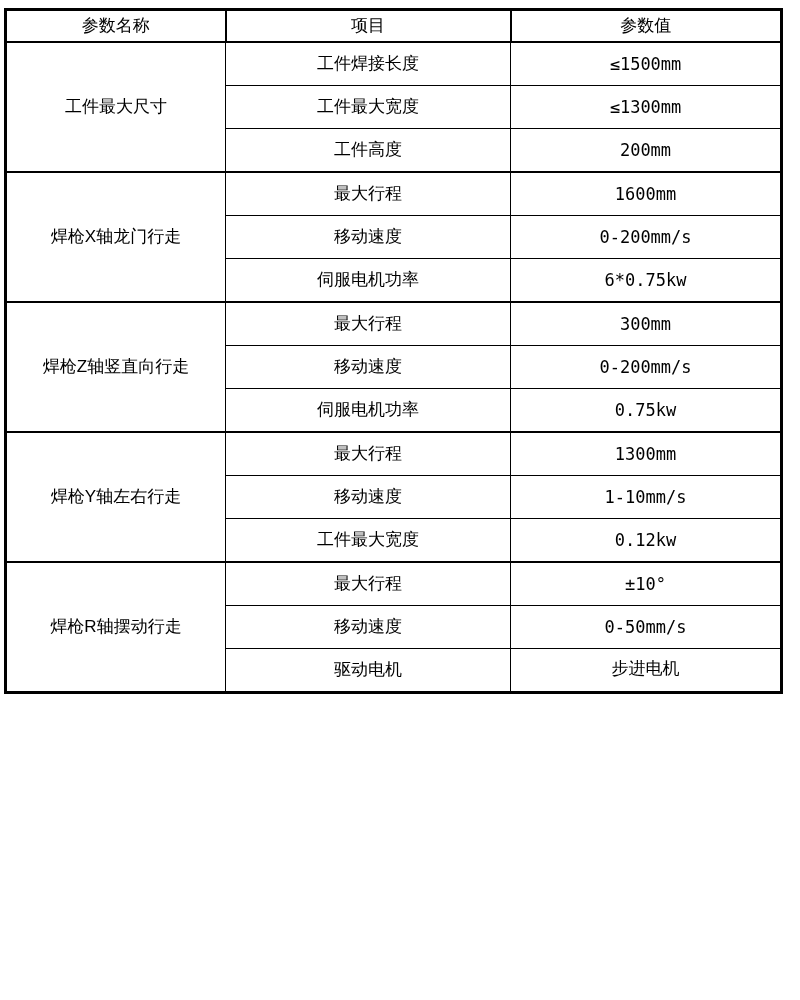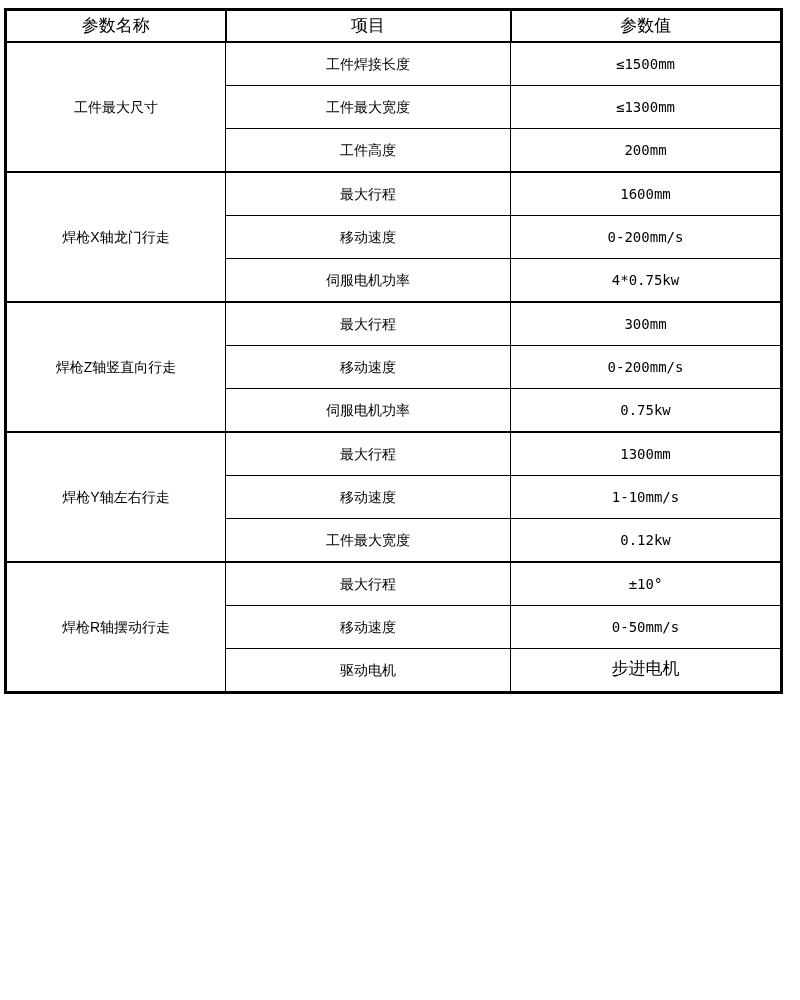--- a/index.html
+++ b/index.html
@@ -30,21 +30,21 @@
   table.spec col.c1 { width: 220px; }
   table.spec col.c2 { width: 285px; }
   table.spec col.c3 { width: 271px; }
 
   table.spec th, table.spec td {
     border: 1px solid #000;
     padding: 0;
     text-align: center;
     vertical-align: middle;
     font-weight: normal;
-    font-size: 14px;
+    font-size: 17px;
     height: 42px;
     line-height: 1.2;
   }
   table.spec thead th {
     height: 30px;
     font-size: 17px;
     border-bottom: 2px solid #000;
   }
   
   table.spec tbody tr.group-start td {
@@ -108,21 +108,21 @@
           <td class="namecell" rowspan="3">焊枪X轴龙门行走</td>
           <td class="itemcell">最大行程</td>
           <td class="valcell">1600mm</td>
         </tr>
         <tr>
           <td class="itemcell">移动速度</td>
           <td class="valcell">0-200mm/s</td>
         </tr>
         <tr>
           <td class="itemcell">伺服电机功率</td>
-          <td class="valcell">4*0.75kw</td>
+          <td class="valcell">6*0.75kw</td>
         </tr>
         <tr class="group-start">
           <td class="namecell" rowspan="3">焊枪Z轴竖直向行走</td>
           <td class="itemcell">最大行程</td>
           <td class="valcell">300mm</td>
         </tr>
         <tr>
           <td class="itemcell">移动速度</td>
           <td class="valcell">0-200mm/s</td>
         </tr>

